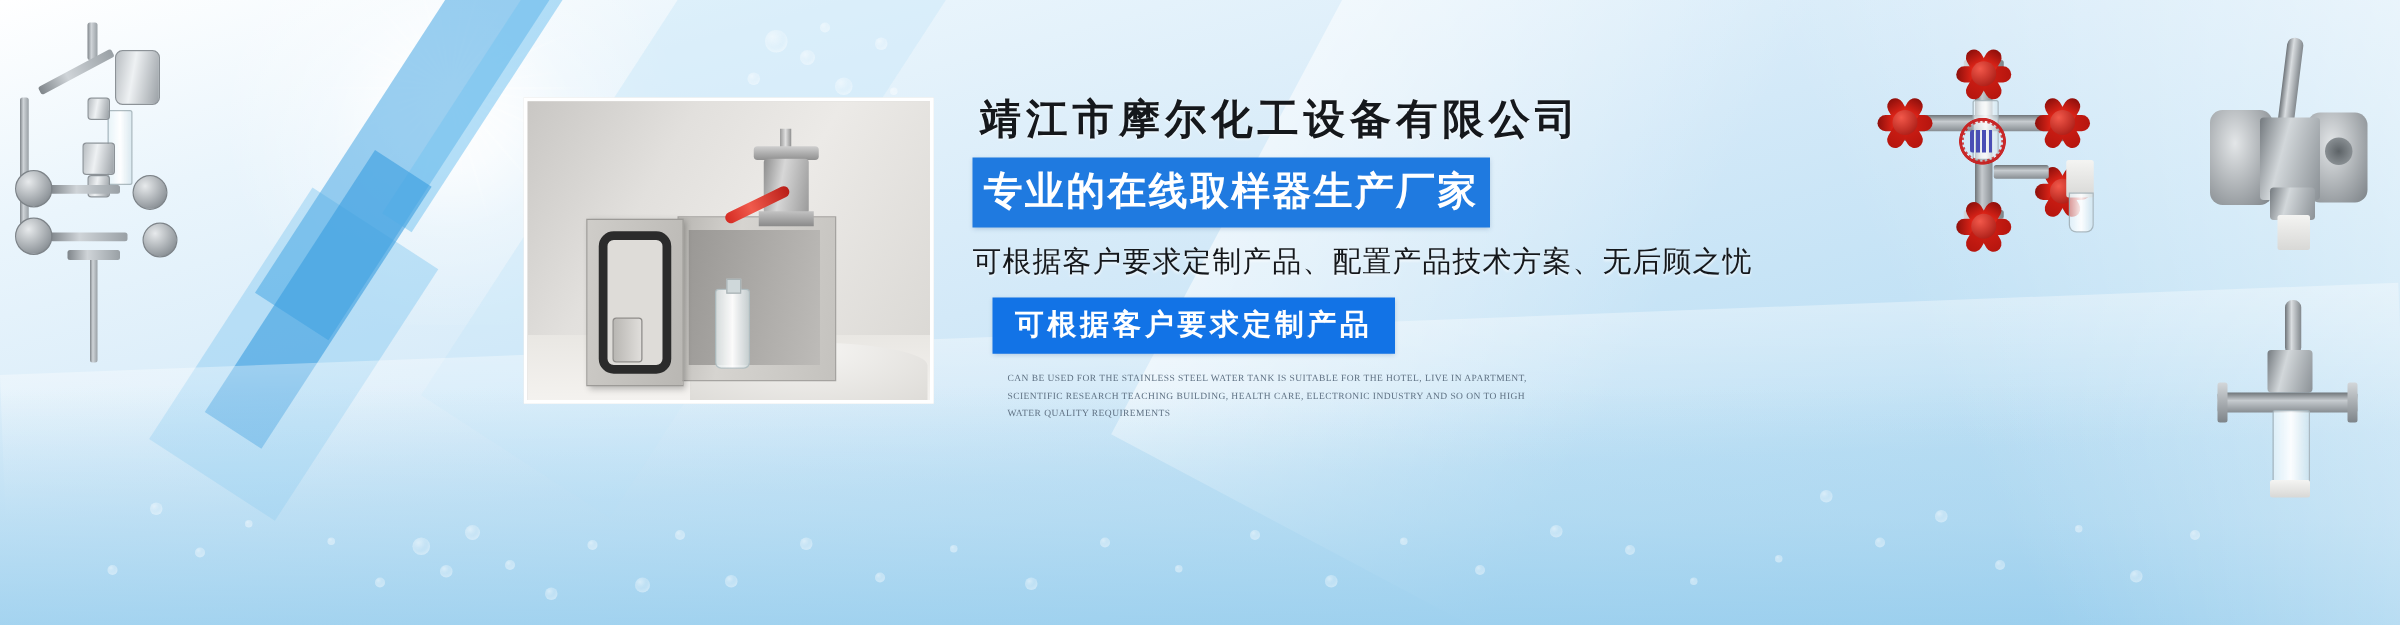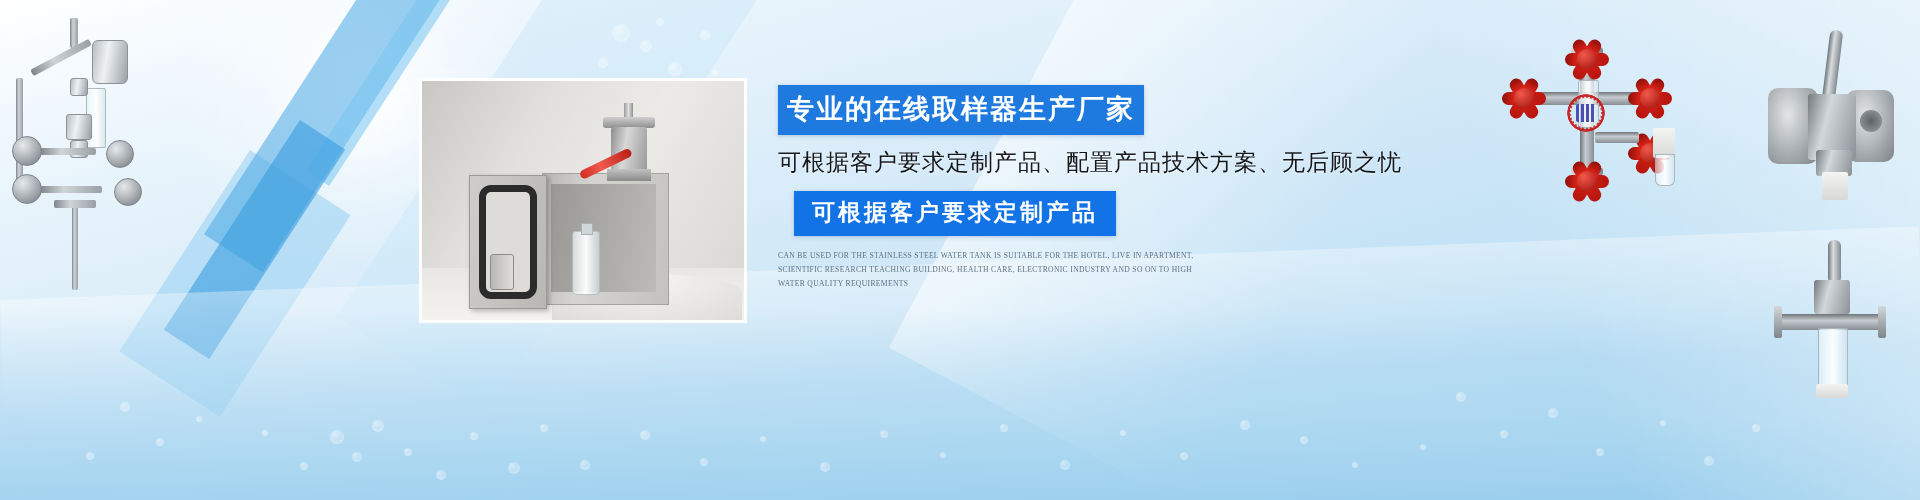--- a/index.html
+++ b/index.html
@@ -134,39 +134,39 @@
   
   .textblock{position:absolute;left:778px;top:76px;width:620px;}
   .company{
     font-family:"Liberation Serif","DejaVu Serif",serif;
     font-size:33px;font-weight:700;color:#15181c;letter-spacing:4px;
     line-height:1.25;white-space:nowrap;margin-left:6px;
     text-shadow:0 1px 2px rgba(255,255,255,.8);
   }
   .hl1{
     display:inline-block;background:#1f7ae0;color:#fff;
-    font-size:27px;font-weight:700;letter-spacing:2px;
+    font-size:31px;font-weight:700;letter-spacing:2px;
     padding:6px 9px 8px 9px;margin-top:9px;white-space:nowrap;
     box-shadow:0 1px 4px rgba(20,70,130,.25);
   }
   .sub{
     font-size:23px;font-weight:500;color:#15181c;letter-spacing:1px;
     margin-top:12px;white-space:nowrap;text-shadow:0 1px 2px rgba(255,255,255,.7);
   }
   .hl2{
     display:inline-block;background:#1273e6;color:#fff;
     font-size:23px;font-weight:700;letter-spacing:3px;
     padding:6px 18px 8px 18px;margin-top:13px;margin-left:16px;white-space:nowrap;
     box-shadow:0 1px 4px rgba(20,70,130,.25);
   }
   .eng{
     margin-top:13px;width:420px;
     font-family:"Liberation Serif","DejaVu Serif",serif;
     font-size:7.6px;line-height:1.85;letter-spacing:.35px;
-    color:#5f7183;text-transform:uppercase;
+    color:#5f7183;text-transform:uppercase;margin-left:28px;
   }
 
   
   .logo{
     position:absolute;left:243px;top:452px;
     font-family:"Liberation Serif","DejaVu Serif",serif;
     font-size:38px;font-weight:700;font-style:italic;letter-spacing:1px;
     color:rgba(255,255,255,.0);
     -webkit-text-stroke:1.6px rgba(255,255,255,.95);
     text-shadow:0 2px 3px rgba(120,170,205,.45);
@@ -295,20 +295,21 @@
     <div class="valvetop">
       <div class="stem"></div>
       <div class="flange"></div>
       <div class="body"></div>
       <div class="handle"></div>
       <div class="base"></div>
     </div>
   </div>
 
   <div class="textblock">
+    <div class="company">靖江市摩尔化工设备有限公司</div>
     <div><span class="hl1">专业的在线取样器生产厂家</span></div>
     <div class="sub">可根据客户要求定制产品、配置产品技术方案、无后顾之忧</div>
     <div><span class="hl2">可根据客户要求定制产品</span></div>
     <div class="eng">CAN BE USED FOR THE STAINLESS STEEL WATER TANK IS SUITABLE FOR THE HOTEL, LIVE IN APARTMENT, SCIENTIFIC RESEARCH TEACHING BUILDING, HEALTH CARE, ELECTRONIC INDUSTRY AND SO ON TO HIGH WATER QUALITY REQUIREMENTS</div>
   </div>
 
   <div class="rightrig" style="left:1505px;top:40px;width:200px;height:160px;">
     <div class="rr-pipev" style="left:75px;top:8px;width:14px;height:128px;"></div>
     <div class="rr-pipe" style="left:18px;top:52px;width:128px;height:13px;"></div>
     <div class="sight" style="left:73px;top:40px;width:19px;height:46px;"></div>

